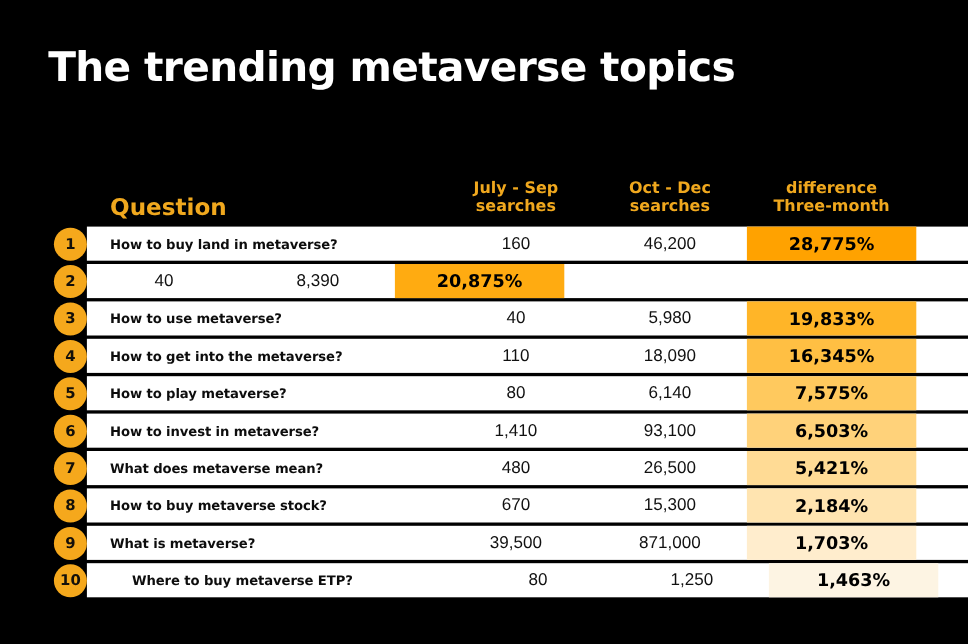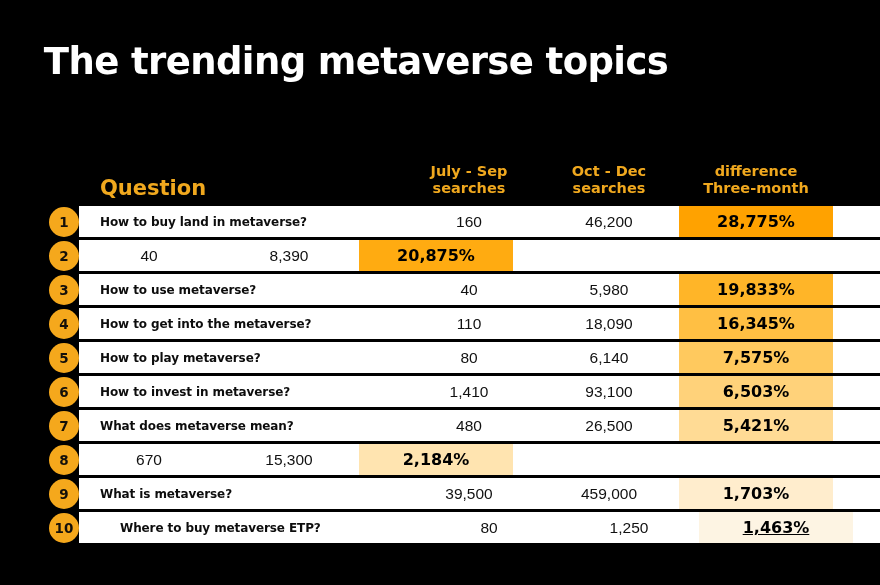--- a/index.html
+++ b/index.html
@@ -212,34 +212,35 @@
         </div>
         <div class="row">
           <div class="badge">7</div>
           <div class="col-q">What does metaverse mean?</div>
           <div class="col-n1 num">480</div>
           <div class="col-n2 num">26,500</div>
           <div class="col-pct" style="background: rgb(255, 219, 149);">5,421%</div>
         </div>
         <div class="row">
           <div class="badge">8</div>
+          <div class="col-q">How to buy metaverse stock?</div>
           <div class="col-n1 num">670</div>
           <div class="col-n2 num">15,300</div>
           <div class="col-pct" style="background: rgb(255, 228, 176);">2,184%</div>
         </div>
         <div class="row">
           <div class="badge">9</div>
           <div class="col-q">What is metaverse?</div>
           <div class="col-n1 num">39,500</div>
-          <div class="col-n2 num">459,000</div>
+          <div class="col-n2 num">871,000</div>
           <div class="col-pct" style="background: rgb(255, 237, 205);">1,703%</div>
         </div>
         <div class="row">
           <div class="badge">10</div>
           <div class="col-q">Where to buy metaverse ETP?</div>
           <div class="col-n1 num">80</div>
           <div class="col-n2 num">1,250</div>
-          <div class="col-pct" style="background: rgb(253, 244, 227); text-decoration: underline;">1,463%</div>
+          <div class="col-pct" style="background: rgb(253, 244, 227);">1,463%</div>
         </div>
       </div>
 
   </div>
 </div>
 
 </body></html>

